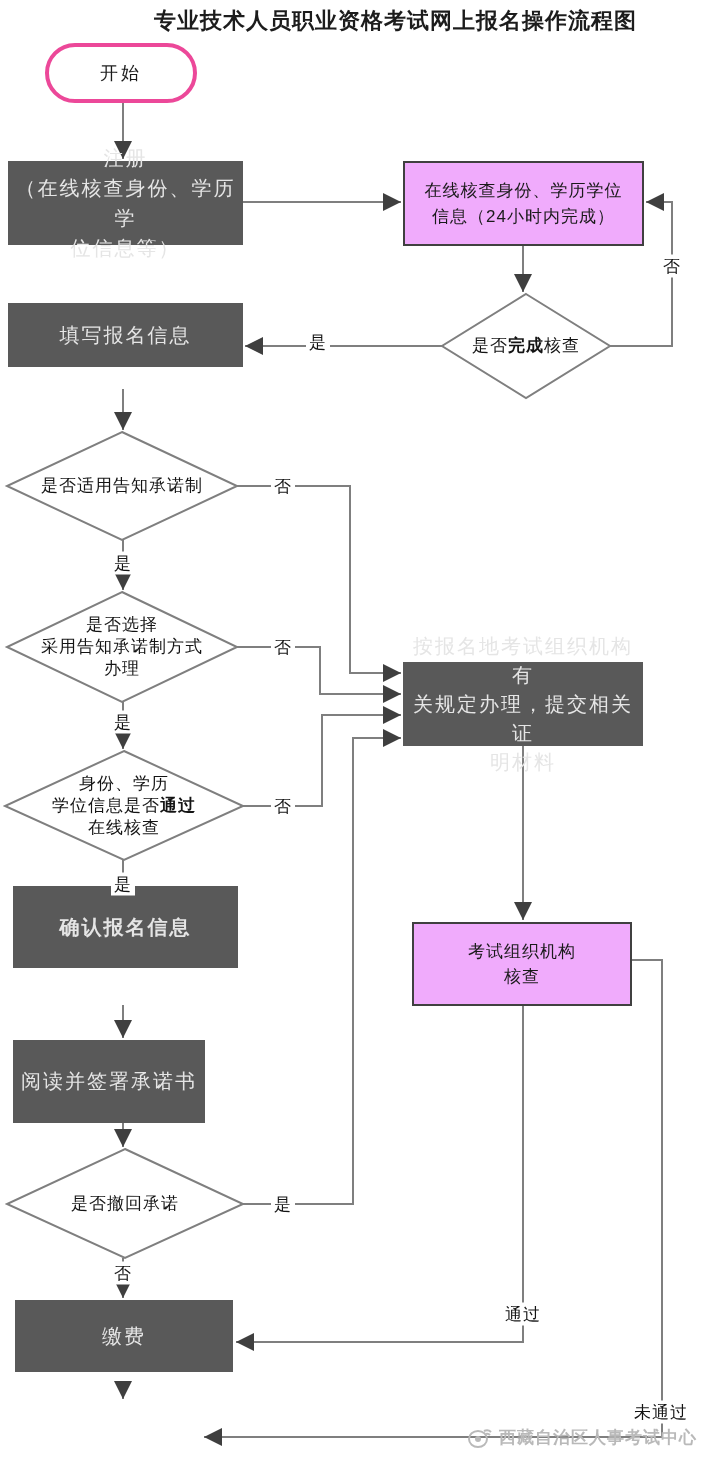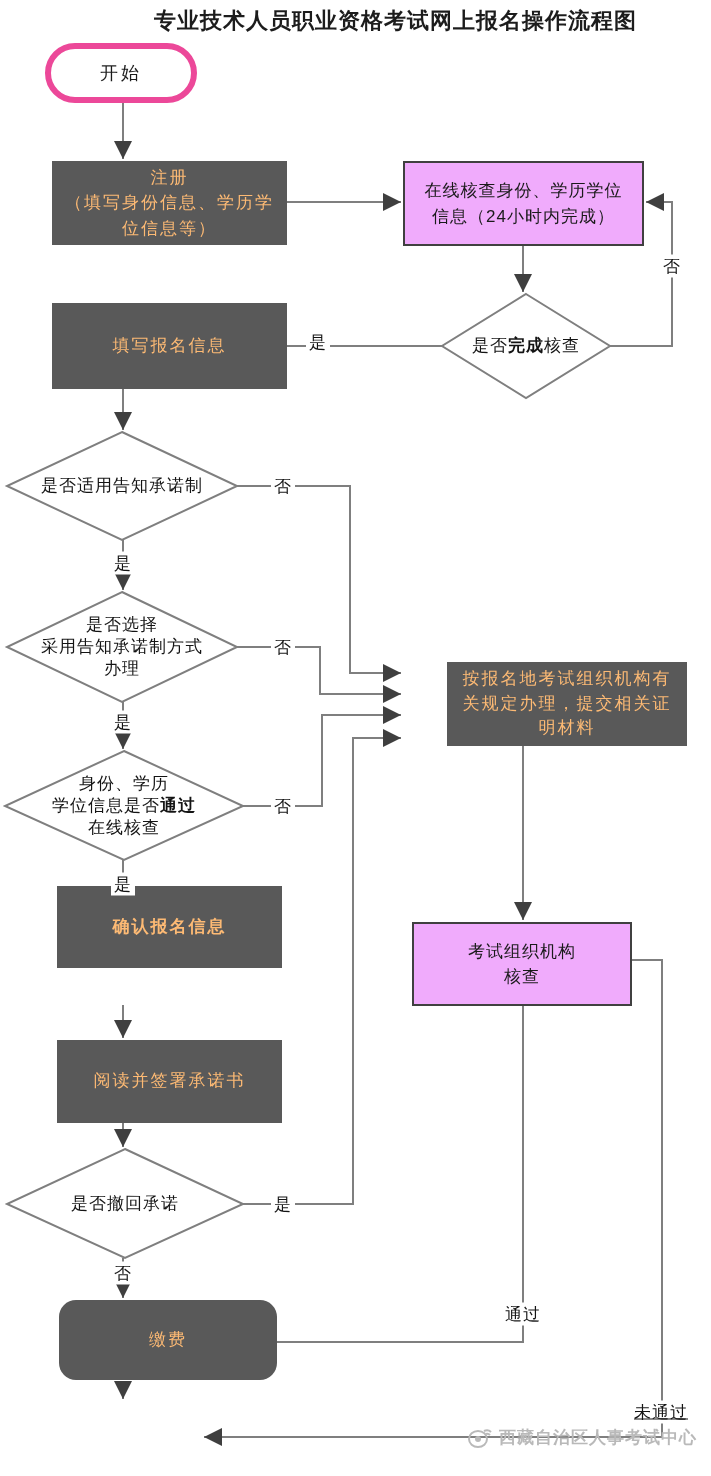--- a/index.html
+++ b/index.html
@@ -9,23 +9,23 @@
   }
   .title{
     position:absolute;left:0;top:6px;width:711px;text-align:center;
     font-size:22px;font-weight:700;color:#1c1c1c;letter-spacing:1px;padding-left:40px;
   }
   .wires{position:absolute;left:0;top:0;}
   .node{
     position:absolute;display:flex;flex-direction:column;align-items:center;justify-content:center;
     text-align:center;box-sizing:border-box;
   }
-  .dark{background:#595959;color:#fdba74;font-size:17px;line-height:1.45;letter-spacing:2px;margin-left:44px;}
+  .dark{background:#595959;color:#e5e5e5;font-size:20px;line-height:1.45;letter-spacing:2px;}
   .whitebox{background:#f0abfc;border:2px solid #404040;color:#1a1a1a;font-size:17px;line-height:1.5;letter-spacing:1px;}
-  .oval{background:#ffffff;border:6px solid #ec4899;border-radius:32px;font-size:18px;color:#1a1a1a;letter-spacing:3px;justify-content:center;}
+  .oval{background:#ffffff;border:4px solid #ec4899;border-radius:32px;font-size:18px;color:#1a1a1a;letter-spacing:3px;justify-content:center;}
   .dlabel{
     position:absolute;transform:translate(-50%,-50%);text-align:center;
     font-size:17px;color:#141414;line-height:1.3;letter-spacing:1px;white-space:nowrap;
   }
   .elabel{
     position:absolute;transform:translate(-50%,-50%);font-size:17px;color:#141414;
     background:#ffffff;padding:0 3px;letter-spacing:1px;white-space:nowrap;
   }
   .b{font-weight:700;}
   .line{display:block;}
@@ -77,53 +77,53 @@
       <polygon points="125,1149 243,1204 125,1258 7,1204"></polygon>
     </g>
   </svg>
 
   <div class="node oval" style="left:45px;top:43px;width:152px;height:60px;">
     <span>开始</span>
   </div>
 
   <div class="node dark" style="left:8px;top:161px;width:235px;height:84px;line-height:1.5;">
     <span class="line">注册</span>
-    <span class="line">（填写身份信息、学历学</span>
+    <span class="line">（在线核查身份、学历学</span>
     <span class="line">位信息等）</span>
   </div>
 
   <div class="node whitebox" style="left:403px;top:161px;width:241px;height:85px;">
     <span class="line">在线核查身份、学历学位</span>
     <span class="line">信息（24小时内完成）</span>
   </div>
 
-  <div class="node dark" style="left:8px;top:303px;width:235px;height:86px;">
+  <div class="node dark" style="left:8px;top:303px;width:235px;height:64px;">
     <span>填写报名信息</span>
   </div>
 
   <div class="node dark" style="left:403px;top:662px;width:240px;height:84px;line-height:1.45;">
     <span class="line">按报名地考试组织机构有</span>
     <span class="line">关规定办理，提交相关证</span>
     <span class="line">明材料</span>
   </div>
 
   <div class="node dark" style="left:13px;top:886px;width:225px;height:82px;font-weight:bold;">
     <span>确认报名信息</span>
   </div>
 
-  <div class="node dark" style="left:13px;top:1040px;width:225px;height:83px;text-align:center;">
+  <div class="node dark" style="left:13px;top:1040px;width:192px;height:83px;text-align:center;">
     <span>阅读并签署承诺书</span>
   </div>
 
   <div class="node whitebox" style="left:412px;top:922px;width:220px;height:84px;">
     <span class="line">考试组织机构</span>
     <span class="line">核查</span>
   </div>
 
-  <div class="node dark" style="left:15px;top:1300px;width:218px;height:80px;border-radius:17px;">
+  <div class="node dark" style="left:15px;top:1300px;width:218px;height:72px;">
     <span>缴费</span>
   </div>
 
 
   <div class="dlabel" style="left:526px;top:346px;">
     <span>是否</span><span class="b">完成</span><span>核查</span>
   </div>
 
   <div class="dlabel" style="left:122px;top:486px;">
     <span>是否适用告知承诺制</span>
@@ -149,21 +149,21 @@
   <div class="elabel" style="left:318px;top:342px;">是</div>
   <div class="elabel" style="left:283px;top:486px;">否</div>
   <div class="elabel" style="left:123px;top:563px;">是</div>
   <div class="elabel" style="left:283px;top:647px;">否</div>
   <div class="elabel" style="left:123px;top:722px;">是</div>
   <div class="elabel" style="left:283px;top:806px;">否</div>
   <div class="elabel" style="left:123px;top:884px;">是</div>
   <div class="elabel" style="left:283px;top:1204px;">是</div>
   <div class="elabel" style="left:123px;top:1273px;">否</div>
   <div class="elabel" style="left:523px;top:1314px;">通过</div>
-  <div class="elabel" style="left:661px;top:1412px;text-decoration:underline;">未通过</div>
+  <div class="elabel" style="left:661px;top:1412px;">未通过</div>
 
   <div class="watermark">
     <span style="display:inline-flex;">
       <svg width="27" height="23" viewBox="0 0 27 23" fill="none" stroke="#b9b9b9" stroke-width="2">
         <ellipse cx="11" cy="13" rx="9" ry="8"></ellipse>
         <circle cx="11" cy="13" r="3" fill="#b9b9b9" stroke="none"></circle>
         <path d="M17,5 Q21,3 24,6"></path>
         <path d="M19,8 Q21,7 23,9"></path>
       </svg>
     </span>

